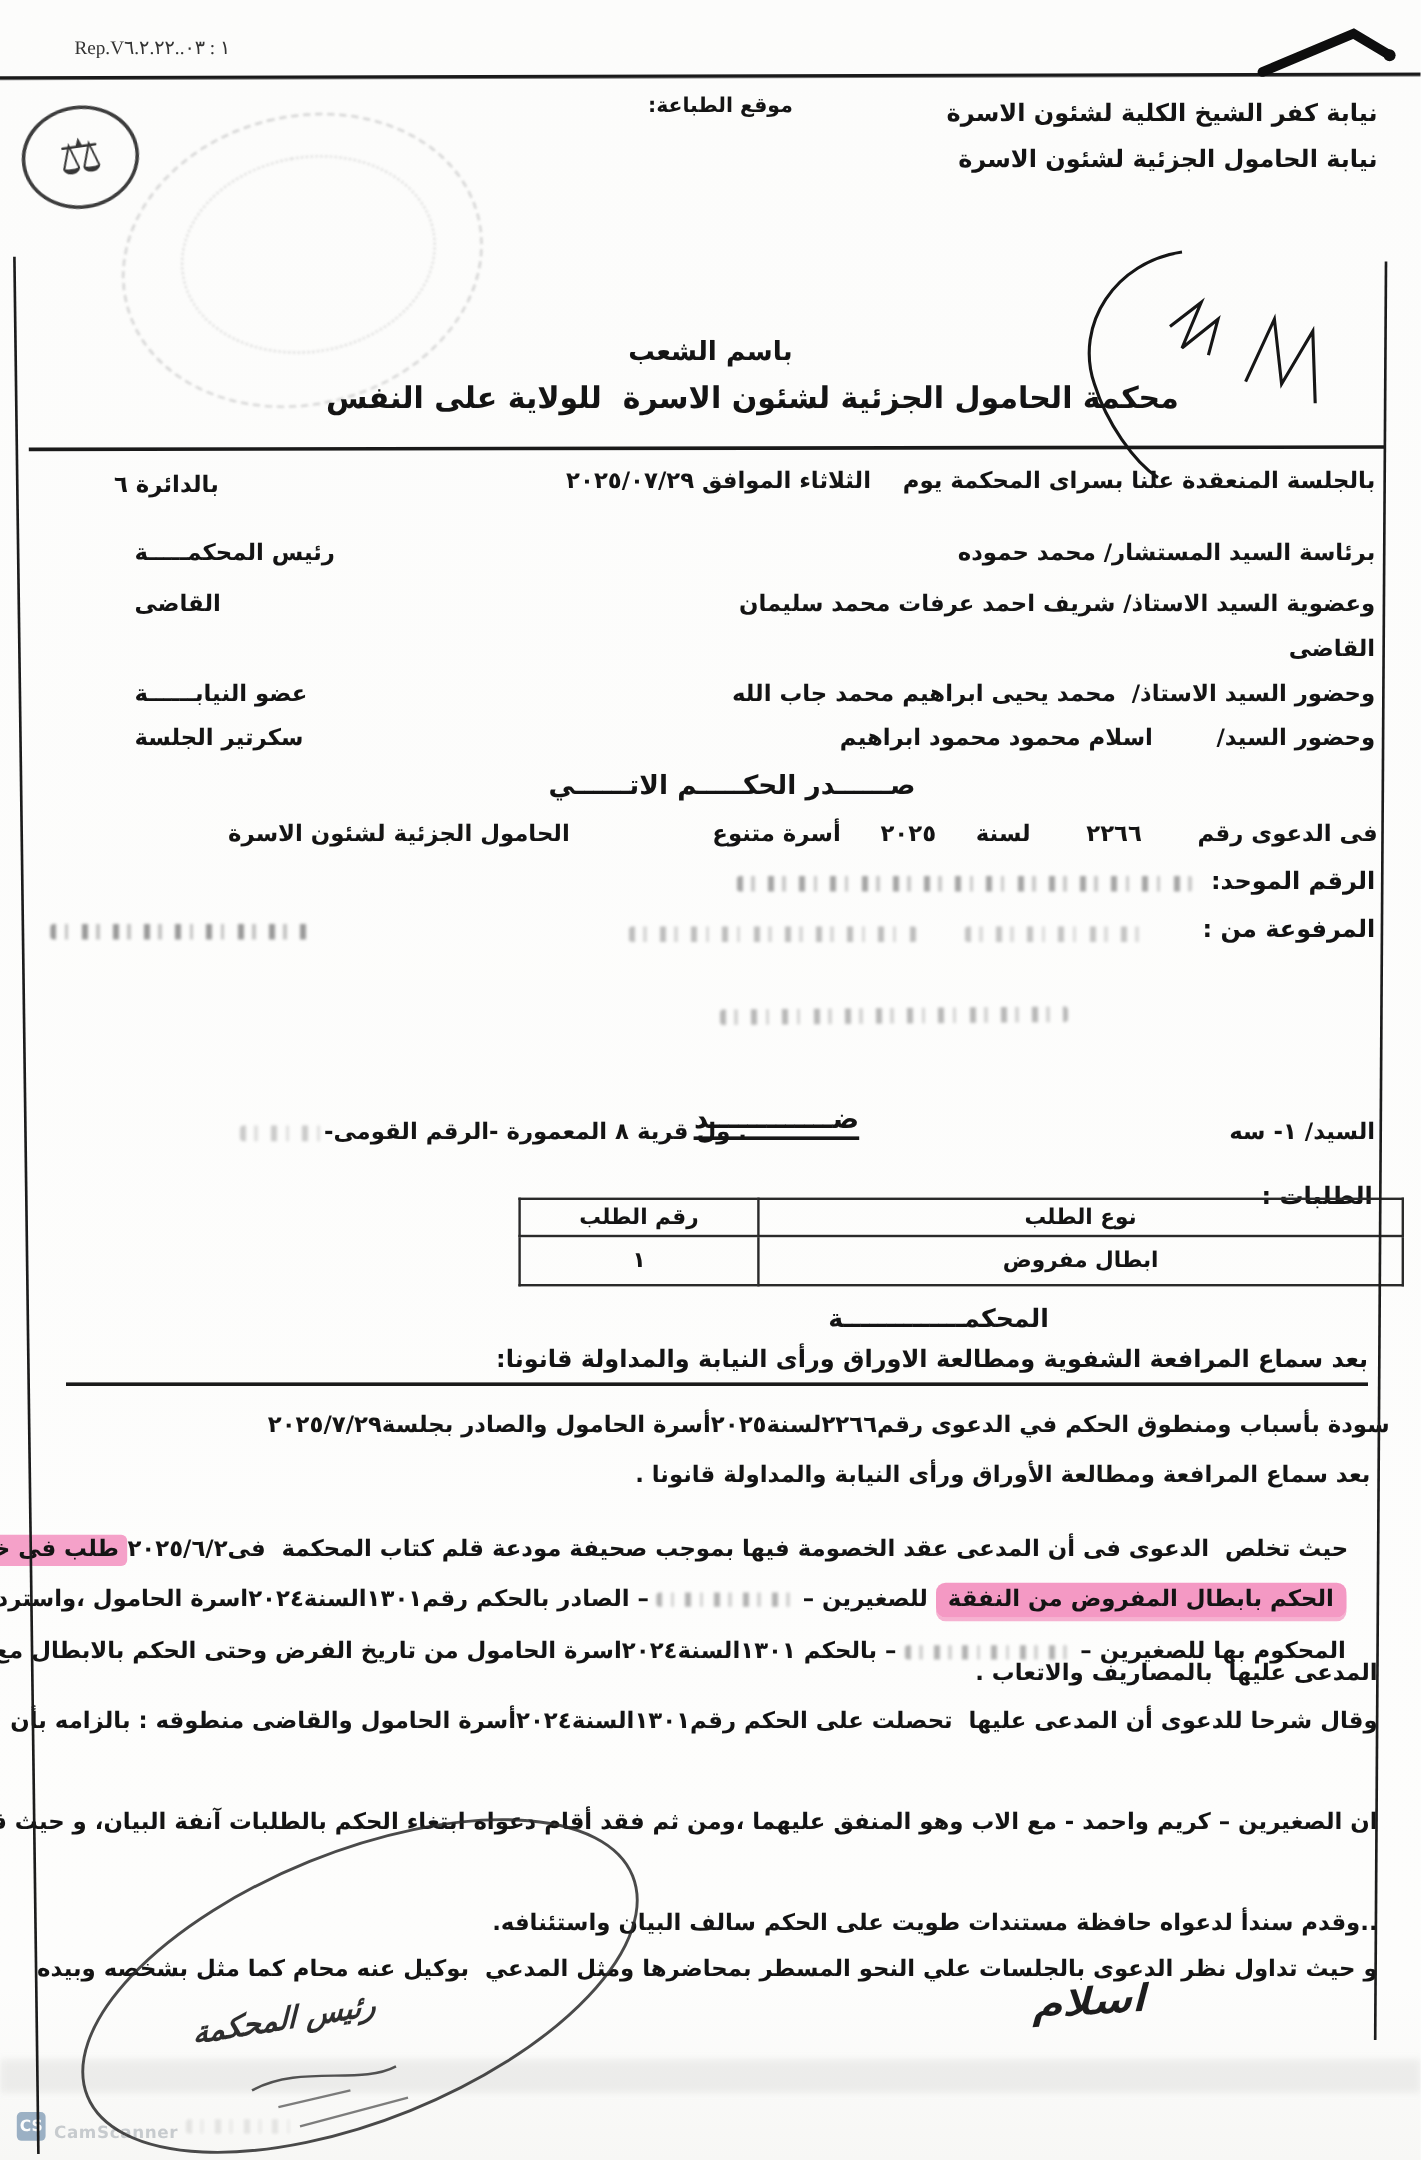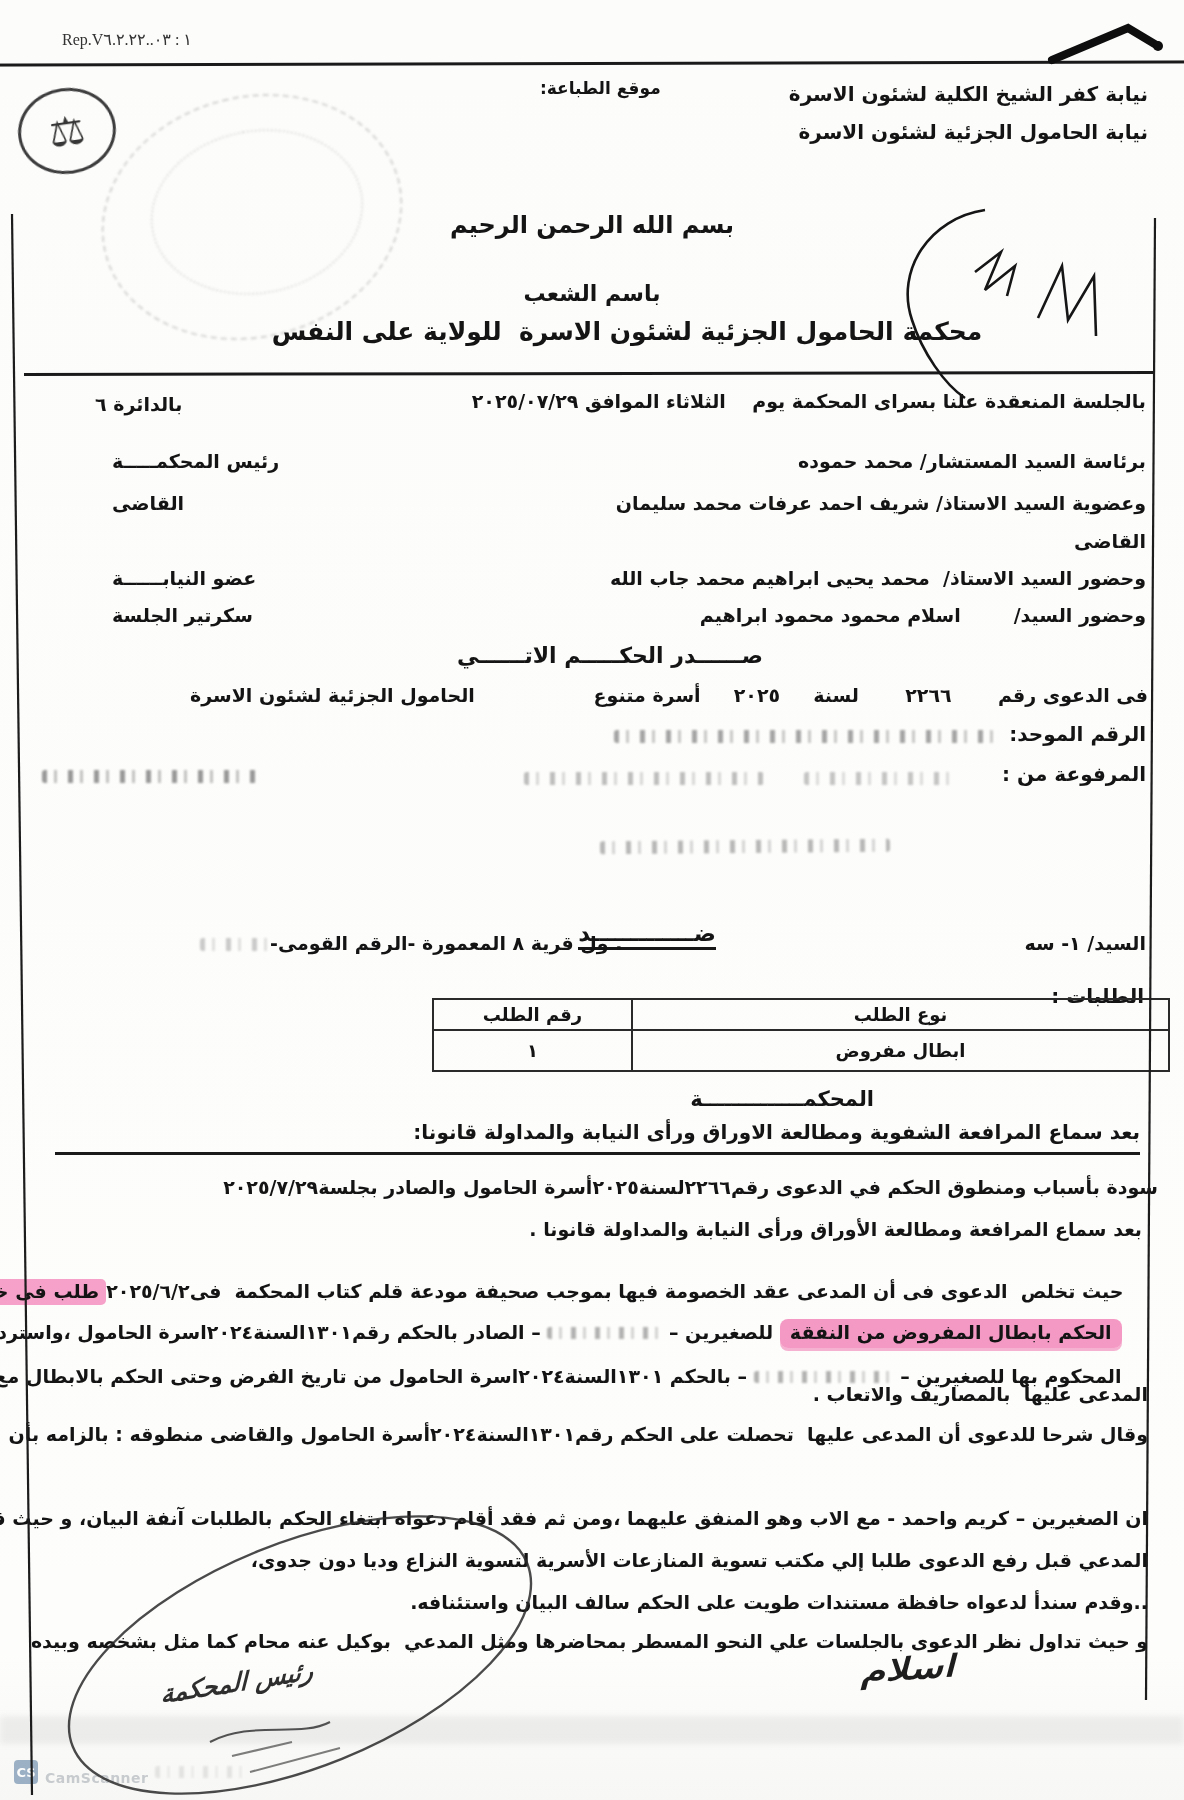--- a/index.html
+++ b/index.html
@@ -48,21 +48,20 @@
   <div class="line" style="top:120px;right:36px;font-size:20px;">نيابة الحامول الجزئية لشئون الاسرة</div>
 
   <div class="line" style="top:78px;left:540px;right:auto;font-size:17px;">موقع الطباعة:</div>
 
   <div class="seal" style="top:88px;left:18px;width:92px;height:80px;">
     <span style="font-size:40px;color:#1b1b1b;">⚖</span>
   </div>
   <div class="stamp-ghost" style="top:96px;left:100px;width:300px;height:238px;transform:rotate(-14deg);"></div>
   <div class="stamp-ghost2" style="top:130px;left:150px;width:210px;height:160px;transform:rotate(-10deg);"></div>
 
-  <div class="line center" style="top:210px;font-size:24px;">بسم الله الرحمن الرحيم</div>
   <div class="line center" style="top:280px;font-size:22px;">باسم الشعب</div>
   <div class="line center" style="top:316px;font-size:25px;transform:translateX(35px);">محكمة الحامول الجزئية لشئون الاسرة  للولاية على النفس</div>
 
   <div class="rule" style="top:372px;right:30px;width:1130px;height:2.5px;transform:rotate(-0.1deg);"></div>
 
   <div class="line" style="top:390px;right:38px;">بالجلسة المنعقدة علنا بسراى المحكمة يوم    الثلاثاء الموافق ٢٠٢٥/٠٧/٢٩</div>
   <div class="line" style="top:393px;left:95px;right:auto;">بالدائرة ٦</div>
 
   <div class="row" style="top:450px;left:112px;right:38px;">
     <span>برئاسة السيد المستشار/ محمد حموده</span>
@@ -143,21 +142,20 @@
 
   <div class="line" style="top:1341px;right:36px;">
     <span>المحكوم بها للصغيرين – </span><span class="smudge-inline" style="width:140px;"></span><span> – بالحكم ١٣٠١السنة٢٠٢٤اسرة الحامول من تاريخ الفرض وحتى الحكم بالابطال مع  إلزام</span>
   </div>
 
   <div class="line" style="top:1383px;right:36px;">المدعى عليها  بالمصاريف والاتعاب .</div>
   <div class="line" style="top:1423px;right:36px;">وقال شرحا للدعوى أن المدعى عليها  تحصلت على الحكم رقم١٣٠١السنة٢٠٢٤أسرة الحامول والقاضى منطوقه : بالزامه بأن</div>
 
 
   <div class="line" style="top:1507px;right:36px;">ان الصغيرين – كريم واحمد - مع الاب وهو المنفق عليهما ،ومن ثم فقد أقام دعواه ابتغاء الحكم بالطلبات آنفة البيان، و حيث قدم</div>
-  <div class="line" style="top:1549px;right:36px;">المدعي قبل رفع الدعوى طلبا إلي مكتب تسوية المنازعات الأسرية لتسوية النزاع وديا دون جدوى،</div>
   <div class="line" style="top:1591px;right:36px;">..وقدم سندأ لدعواه حافظة مستندات طويت على الحكم سالف البيان واستئنافه.</div>
   <div class="line" style="top:1630px;right:36px;">و حيث تداول نظر الدعوى بالجلسات علي النحو المسطر بمحاضرها ومثل المدعي  بوكيل عنه محام كما مثل بشخصه وبيده</div>
 
   <div class="script" style="top:1648px;right:230px;font-size:30px;transform:rotate(-4deg) scaleX(1.35);transform-origin:right;">اسلام</div>
   <div class="script" style="top:1668px;left:160px;right:auto;font-size:25px;transform:rotate(-9deg) skewX(-10deg);opacity:.92;">رئيس المحكمة</div>
 
   <div class="band" style="top:1716px;"></div>
 
   <div class="wm" style="left:14px;top:1758px;">
     <div class="wm-badge">CS</div>

